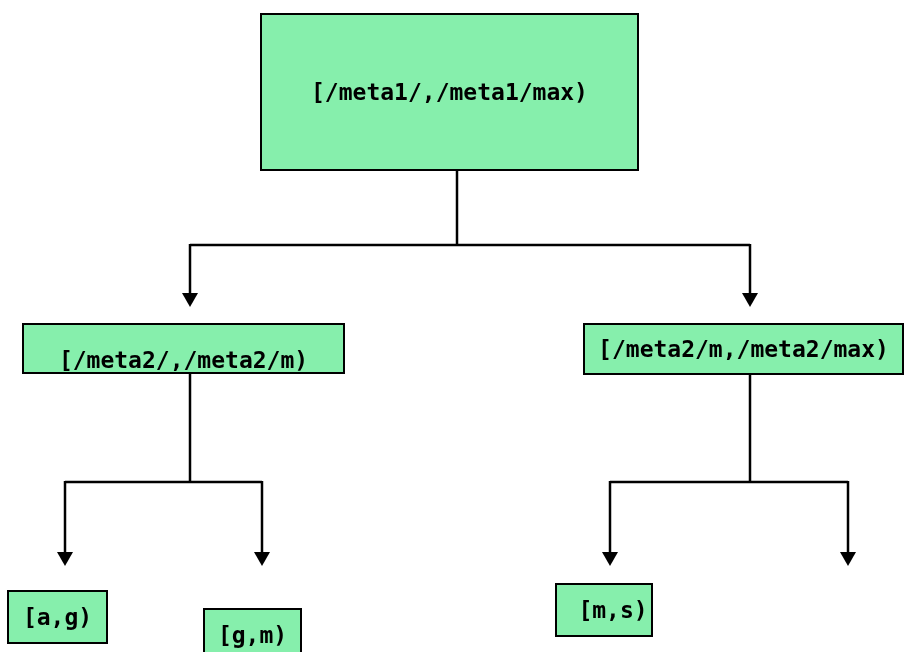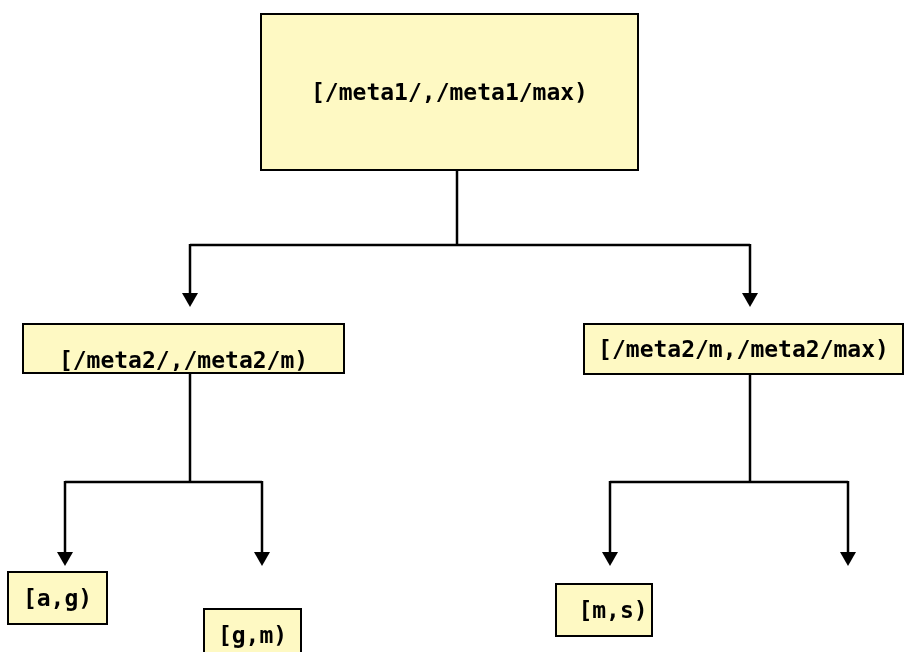--- a/index.html
+++ b/index.html
@@ -27,35 +27,35 @@
     fill: none;
   }
   .arrowhead {
     fill: #000000;
     stroke: none;
   }
   .node {
     position: absolute;
     box-sizing: border-box;
     border: 2.5px solid #000000;
-    background: #fef9c3;
+    background: #86efac;
     display: flex;
     align-items: center;
     justify-content: center;
     font-weight: bold;
     font-size: 23px;
     line-height: 1;
     color: #000000;
     white-space: nowrap;
     z-index: 1;
   }
   .node-root      { left: 260px; top: 13px;  width: 379px; height: 158px; }
   .node-meta2-low { left: 22px;  top: 323px; width: 323px; height: 51px; align-items: flex-end;  }
   .node-meta2-high{ left: 583px; top: 323px; width: 321px; height: 52px;  }
-  .node-leaf-ag   { left: 7px;   top: 571px; width: 101px; height: 54px;  }
+  .node-leaf-ag   { left: 7px;   top: 590px; width: 101px; height: 54px;  }
   .node-leaf-gm   { left: 203px; top: 608px; width: 99px;  height: 54px;  }
   .node-leaf-ms   { left: 555px; top: 583px; width: 98px;  height: 54px; padding-left: 18px;  }
   .node-leaf-smax { left: 778px; top: 583px; width: 126px; height: 54px;  }
 </style>
 </head>
 <body>
 
 <div class="canvas">
 
   <svg class="edges" width="912" height="652" viewBox="0 0 912 652" aria-hidden="true">

